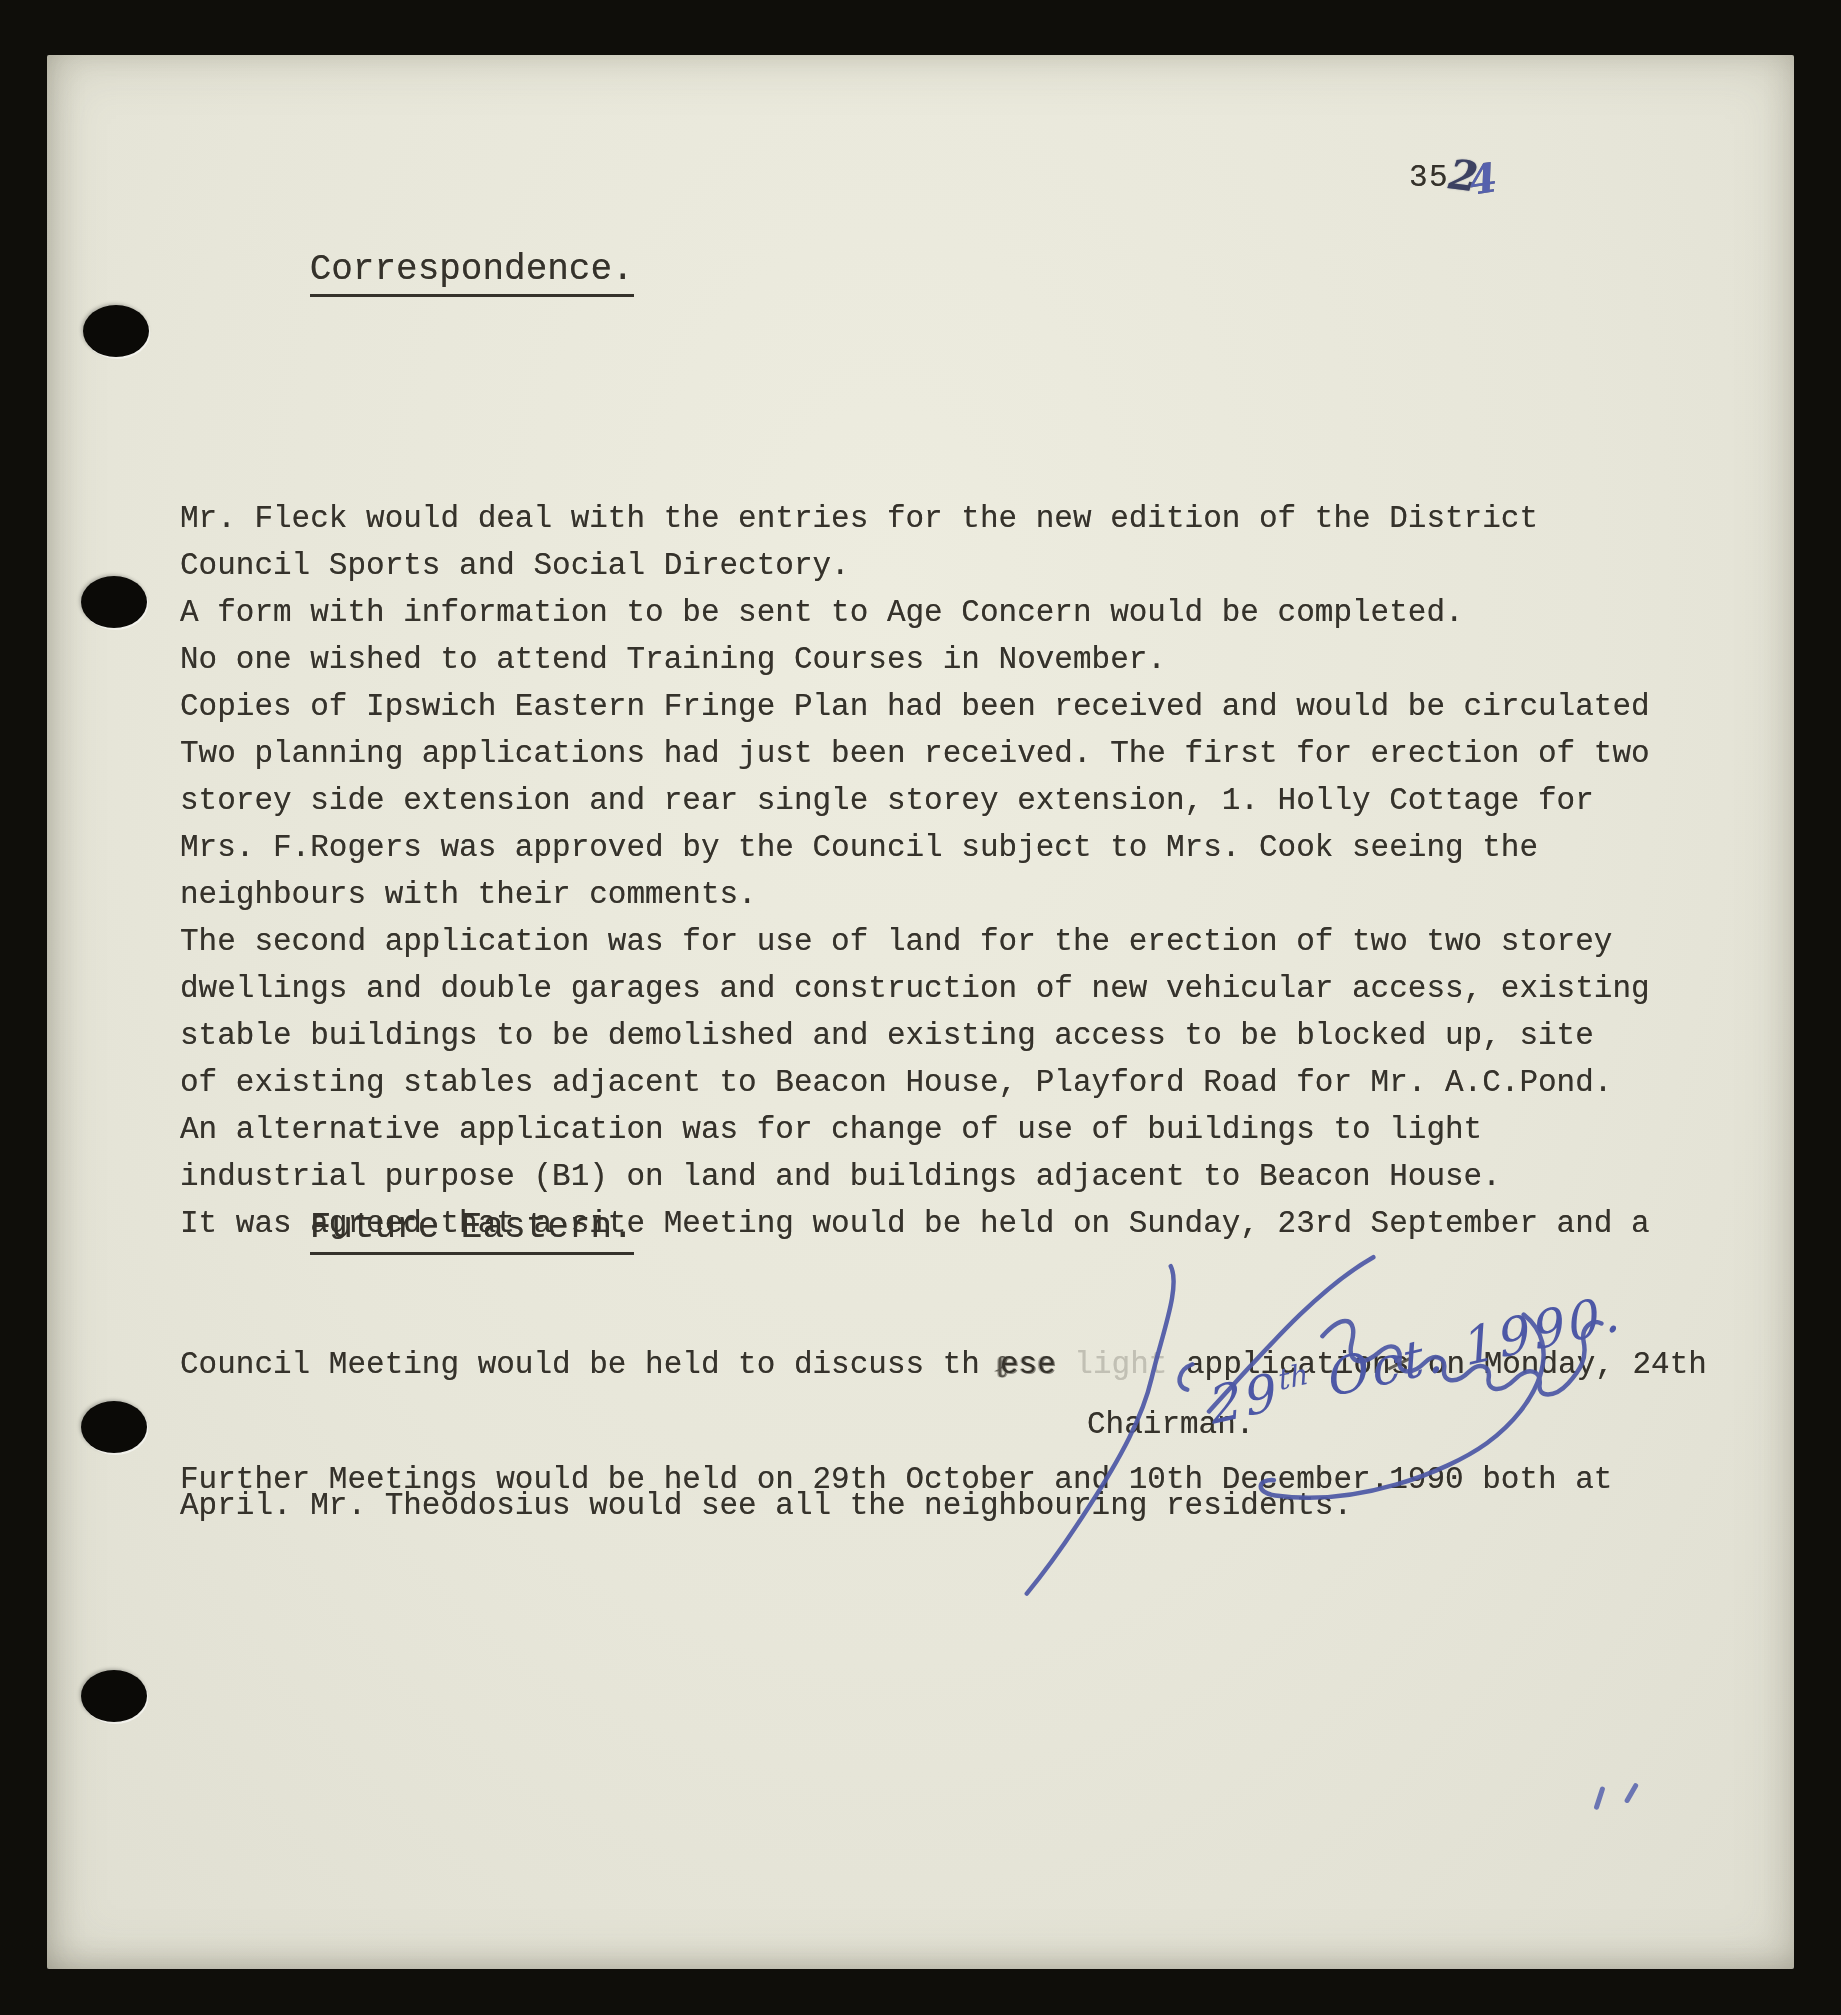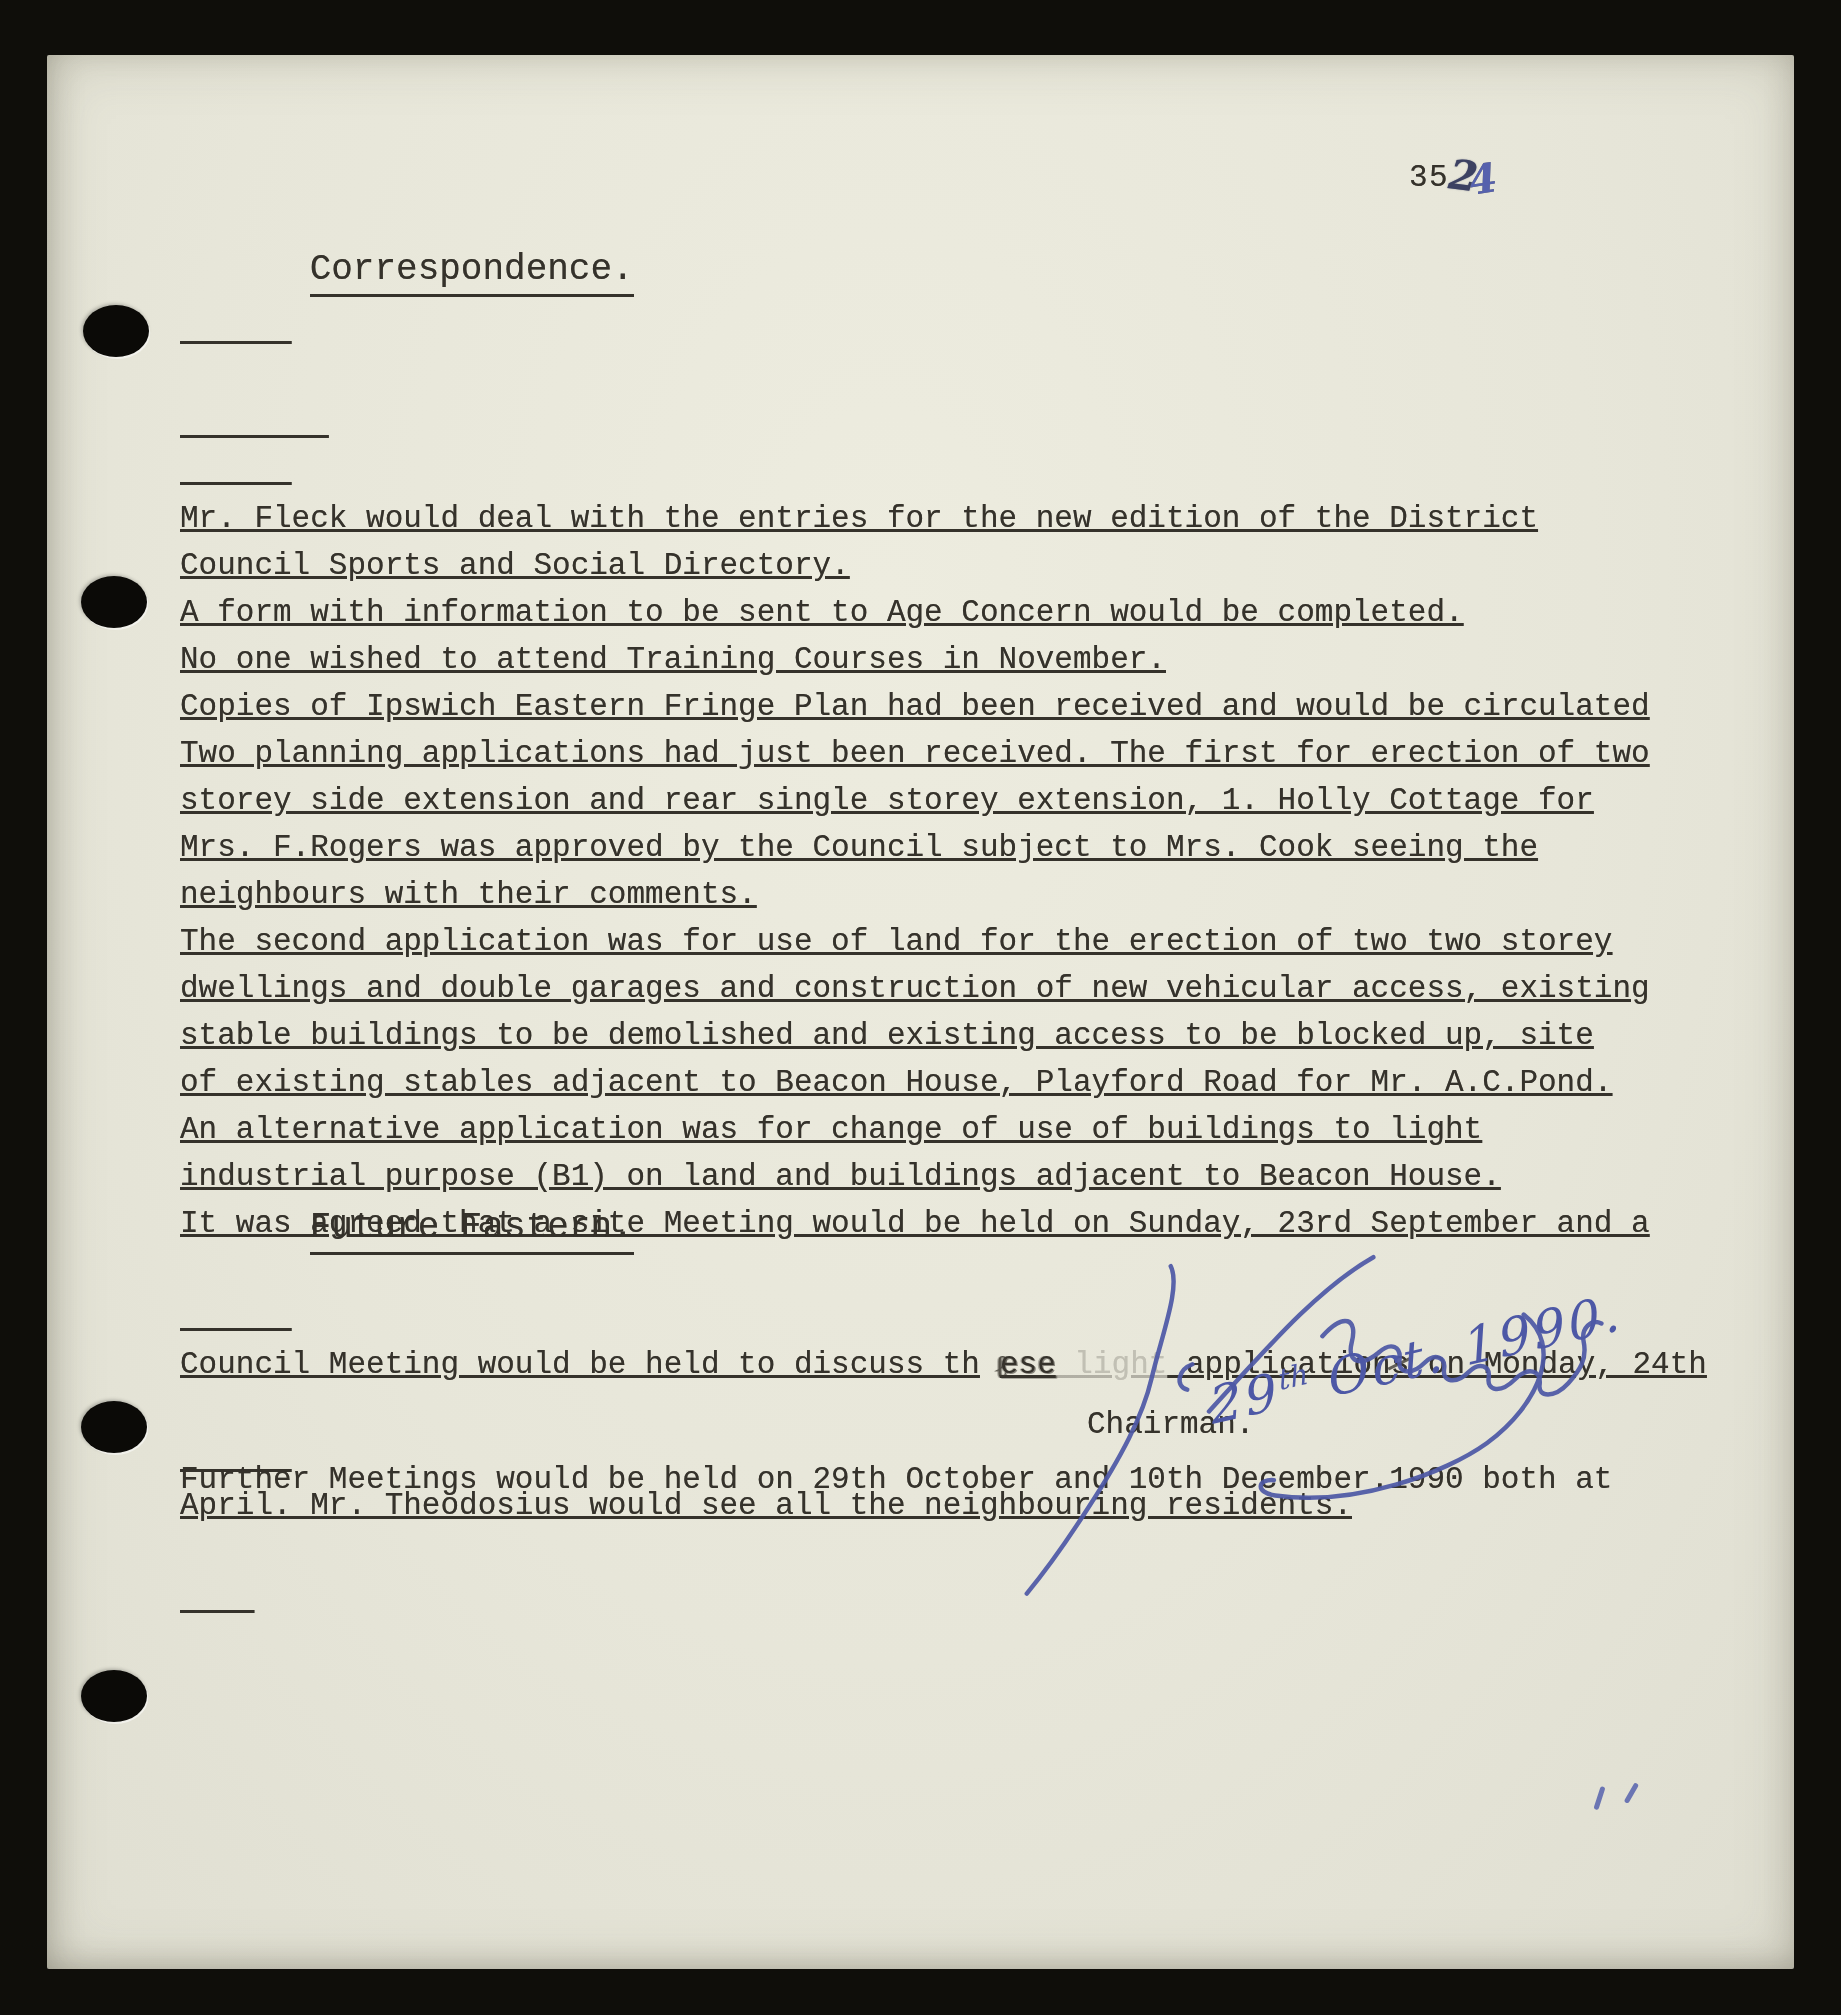--- a/index.html
+++ b/index.html
@@ -53,21 +53,21 @@
     <div class="pageno typed" style="left:1362px;top:105px;">
       <span>35</span>
       <span class="pn-dark">2</span>
       <span class="pn-blue">4</span>
     </div>
 
     <div class="heading typed" style="left:133px;top:158px;">
       <span class="u">Correspondence.</span>
     </div>
 
-    <div class="col typed" style="left:133px;top:205px;text-decoration:underline;">
+    <div class="col typed" style="left:133px;top:205px;">
       <div>
         
       <div class="line">Mr. Fleck would deal with the entries for the new edition of the District</div><div class="line">Council Sports and Social Directory.</div><div class="line">A form with information to be sent to Age Concern would be completed.</div><div class="line">No one wished to attend Training Courses in November.</div><div class="line">Copies of Ipswich Eastern Fringe Plan had been received and would be circulated</div><div class="line">Two planning applications had just been received. The first for erection of two</div><div class="line">storey side extension and rear single storey extension, 1. Holly Cottage for</div><div class="line">Mrs. F.Rogers was approved by the Council subject to Mrs. Cook seeing the</div><div class="line">neighbours with their comments.</div><div class="line">The second application was for use of land for the erection of two two storey</div><div class="line">dwellings and double garages and construction of new vehicular access, existing</div><div class="line">stable buildings to be demolished and existing access to be blocked up, site</div><div class="line">of existing stables adjacent to Beacon House, Playford Road for Mr. A.C.Pond.</div><div class="line">An alternative application was for change of use of buildings to light</div><div class="line">industrial purpose (B1) on land and buildings adjacent to Beacon House.</div><div class="line">It was agreed that a site Meeting would be held on Sunday, 23rd September and a</div></div>
       <div class="line"><span>Council Meeting would be held to discuss th</span><span class="overtype">ese</span><span class="erased"> light</span><span> application</span><span class="struck">s</span><span> on Monday, 24th</span></div>
       <div class="line">April. Mr. Theodosius would see all the neighbouring residents.</div>
     </div>
 
     <div class="heading typed" style="left:133px;top:1116px;">
       <span class="u">Future Eastern.</span>
     </div>

